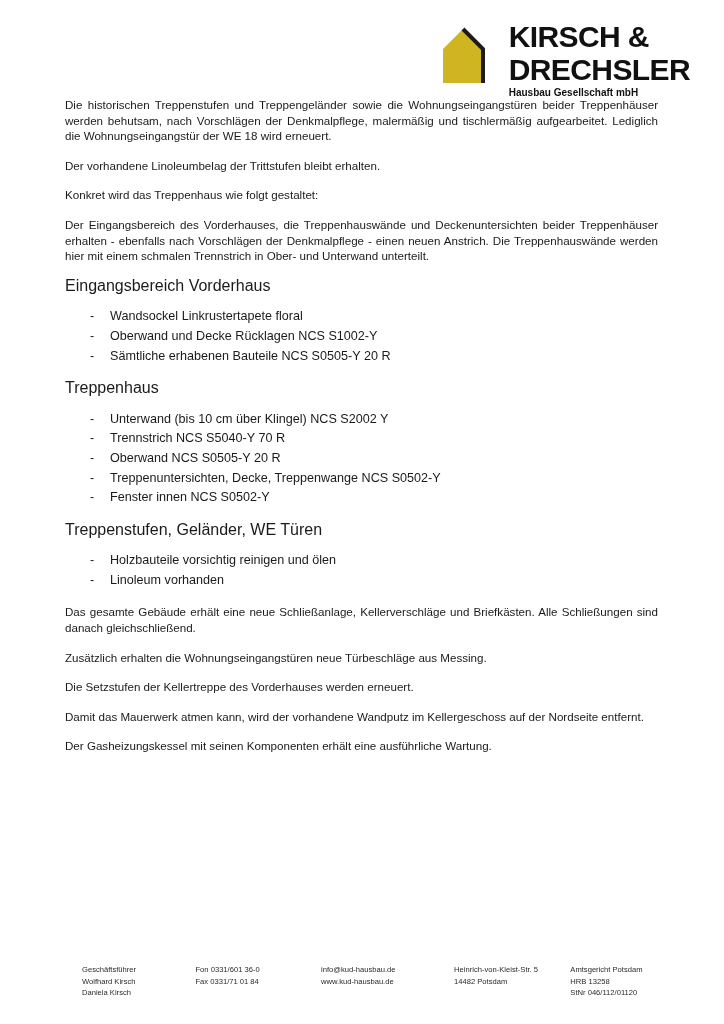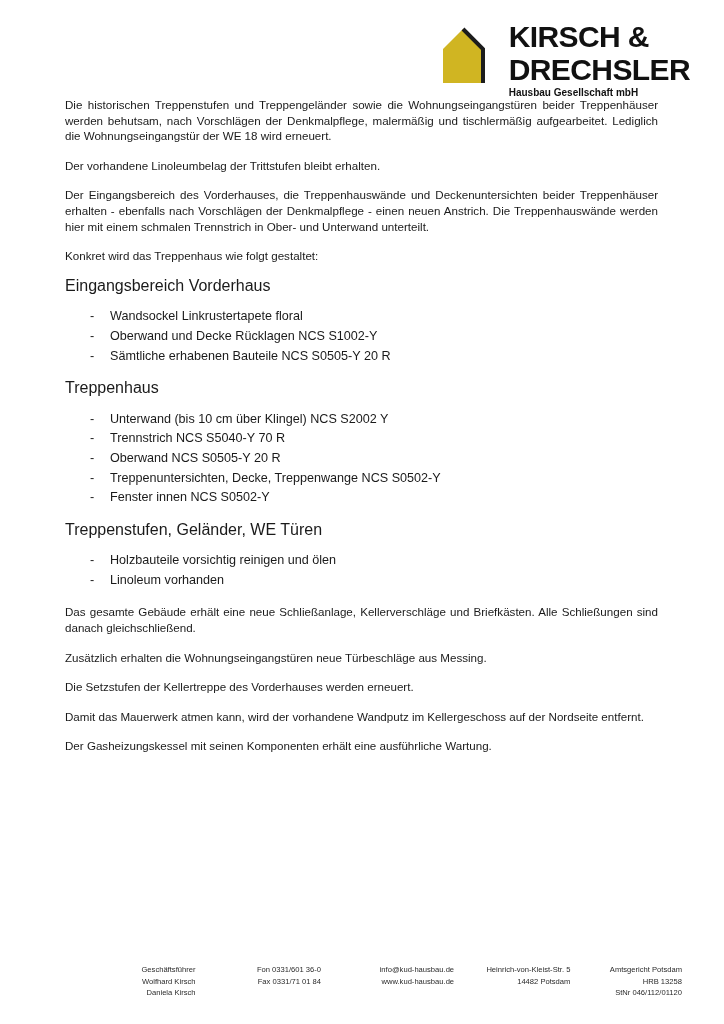--- a/index.html
+++ b/index.html
@@ -121,21 +121,21 @@
   .footer-col {
     font-size: 7.6px;
     line-height: 11.6px;
     color: #2a2a2a;
   }
   .fc1 { width: 122px; }
   .fc2 { width: 135px; }
   .fc3 { width: 143px; }
   .fc4 { width: 125px; }
   .fc5 { width: 120px; }
-  .footer-col div { white-space: nowrap; text-align: right; }
+  .footer-col div { white-space: nowrap; }
 </style>
 </head>
 <body>
 
 <div class="page">
 
   <div class="letterhead">
     <div class="logo-house">
       <svg viewBox="0 0 44 58" xmlns="http://www.w3.org/2000/svg">
         <polygon points="2,22 22,2 42,22 42,56 2,56" fill="#D0B522"></polygon>
@@ -148,23 +148,23 @@
       <div class="logo-sub">Hausbau Gesellschaft mbH</div>
     </div>
   </div>
 
   <div class="content">
 
     <p class="para">Die historischen Treppenstufen und Treppengeländer sowie die Wohnungseingangstüren beider Treppenhäuser werden behutsam, nach Vorschlägen der Denkmalpflege, malermäßig und tischlermäßig aufgearbeitet. Lediglich die Wohnungseingangstür der WE 18 wird erneuert.</p>
 
     <p class="para nojust">Der vorhandene Linoleumbelag der Trittstufen bleibt erhalten.</p>
 
+    <p class="para nojust">Konkret wird das Treppenhaus wie folgt gestaltet:</p>
+
     <p class="para">Der Eingangsbereich des Vorderhauses, die Treppenhauswände und Deckenuntersichten beider Treppenhäuser erhalten - ebenfalls nach Vorschlägen der Denkmalpflege - einen neuen Anstrich. Die Treppenhauswände werden hier mit einem schmalen Trennstrich in Ober- und Unterwand unterteilt.</p>
-
-    <p class="para nojust">Konkret wird das Treppenhaus wie folgt gestaltet:</p>
 
     <p class="heading">Eingangsbereich Vorderhaus</p>
     <ul class="dashlist">
       <li>
         <span class="dash">-</span>
         <span>Wandsockel Linkrustertapete floral</span>
       </li>
       <li>
         <span class="dash">-</span>
         <span>Oberwand und Decke Rücklagen NCS S1002-Y</span>

